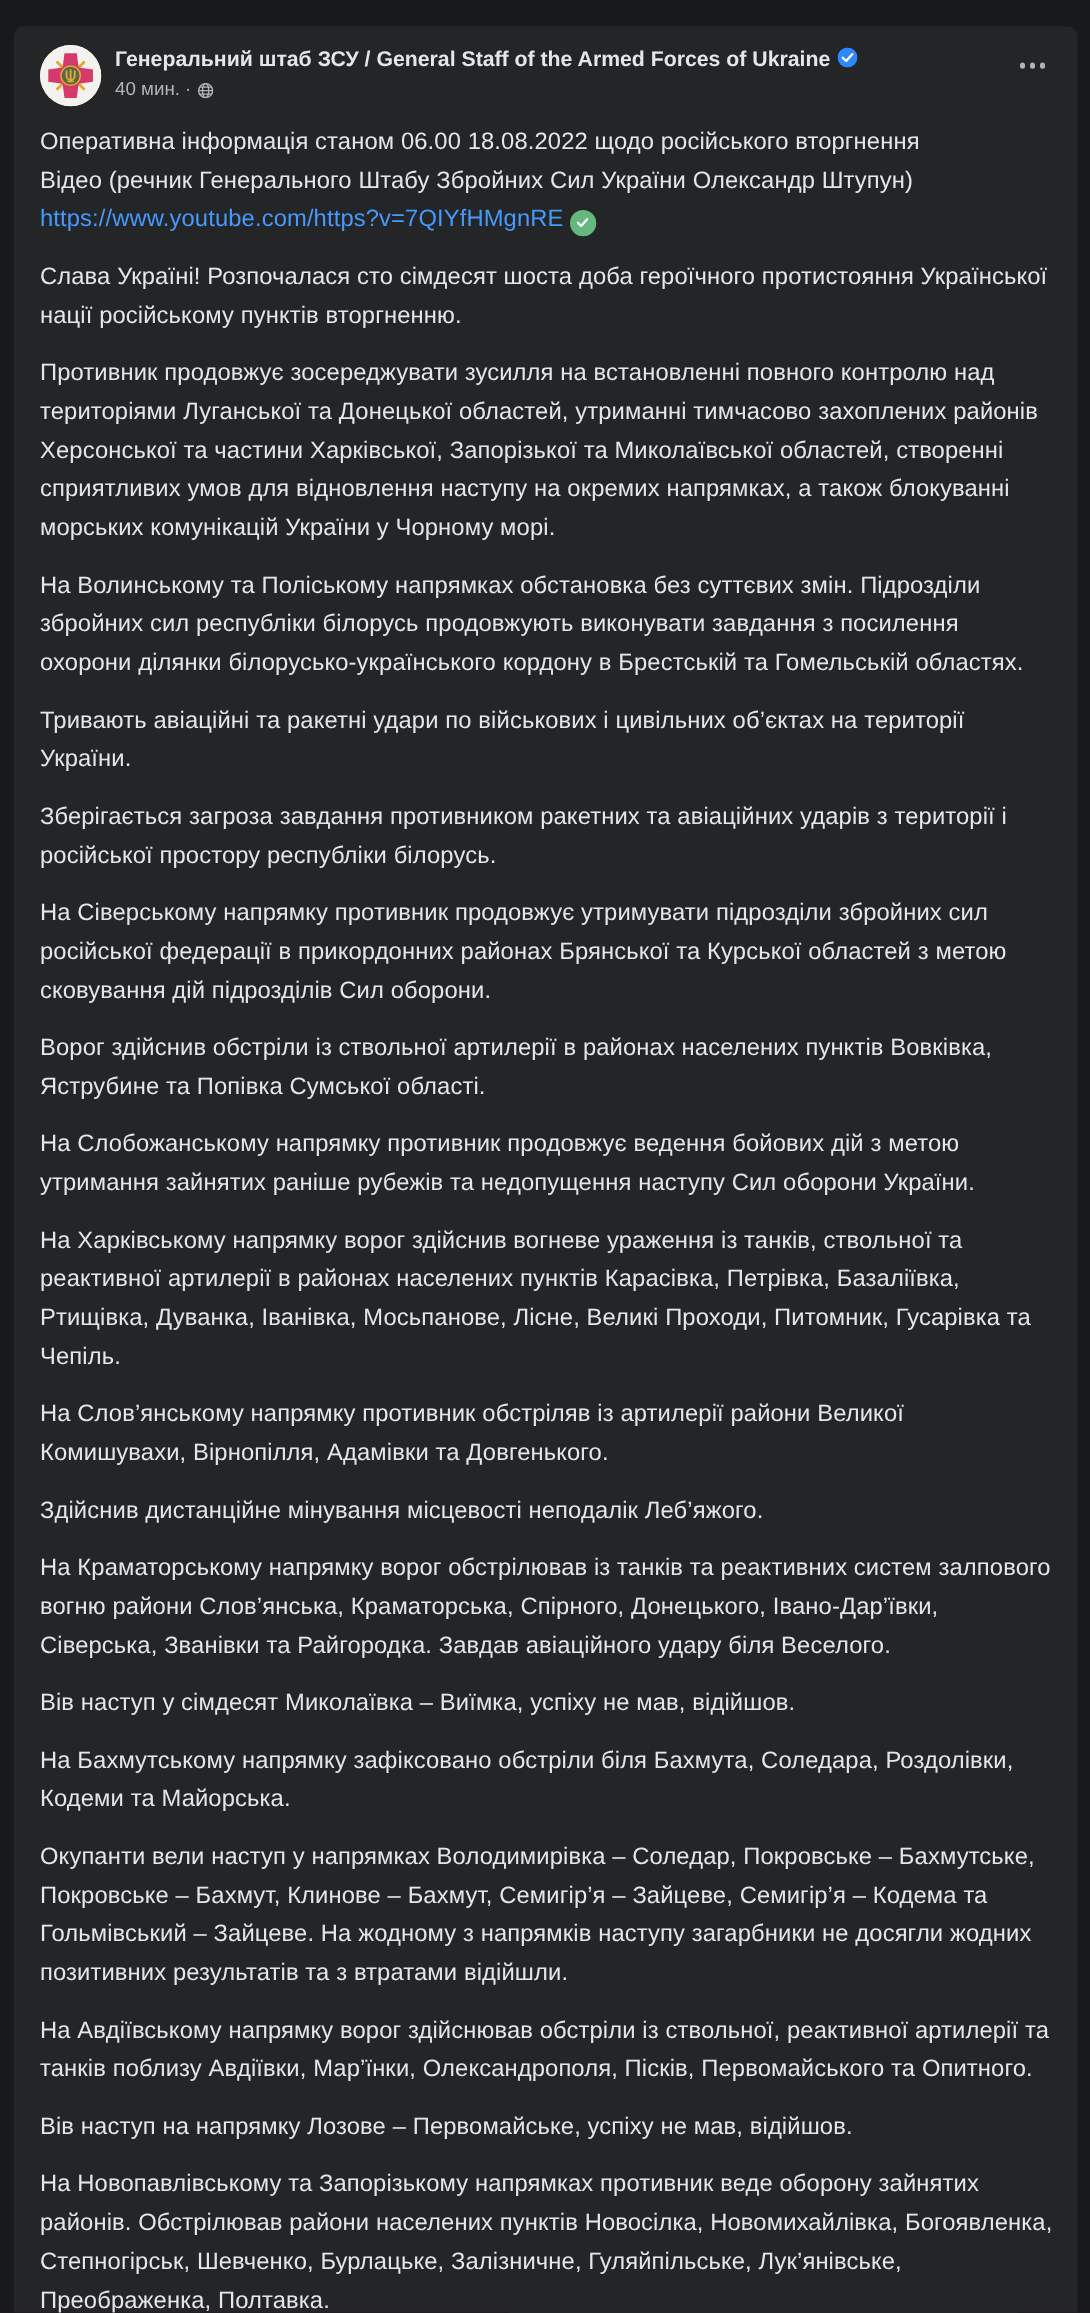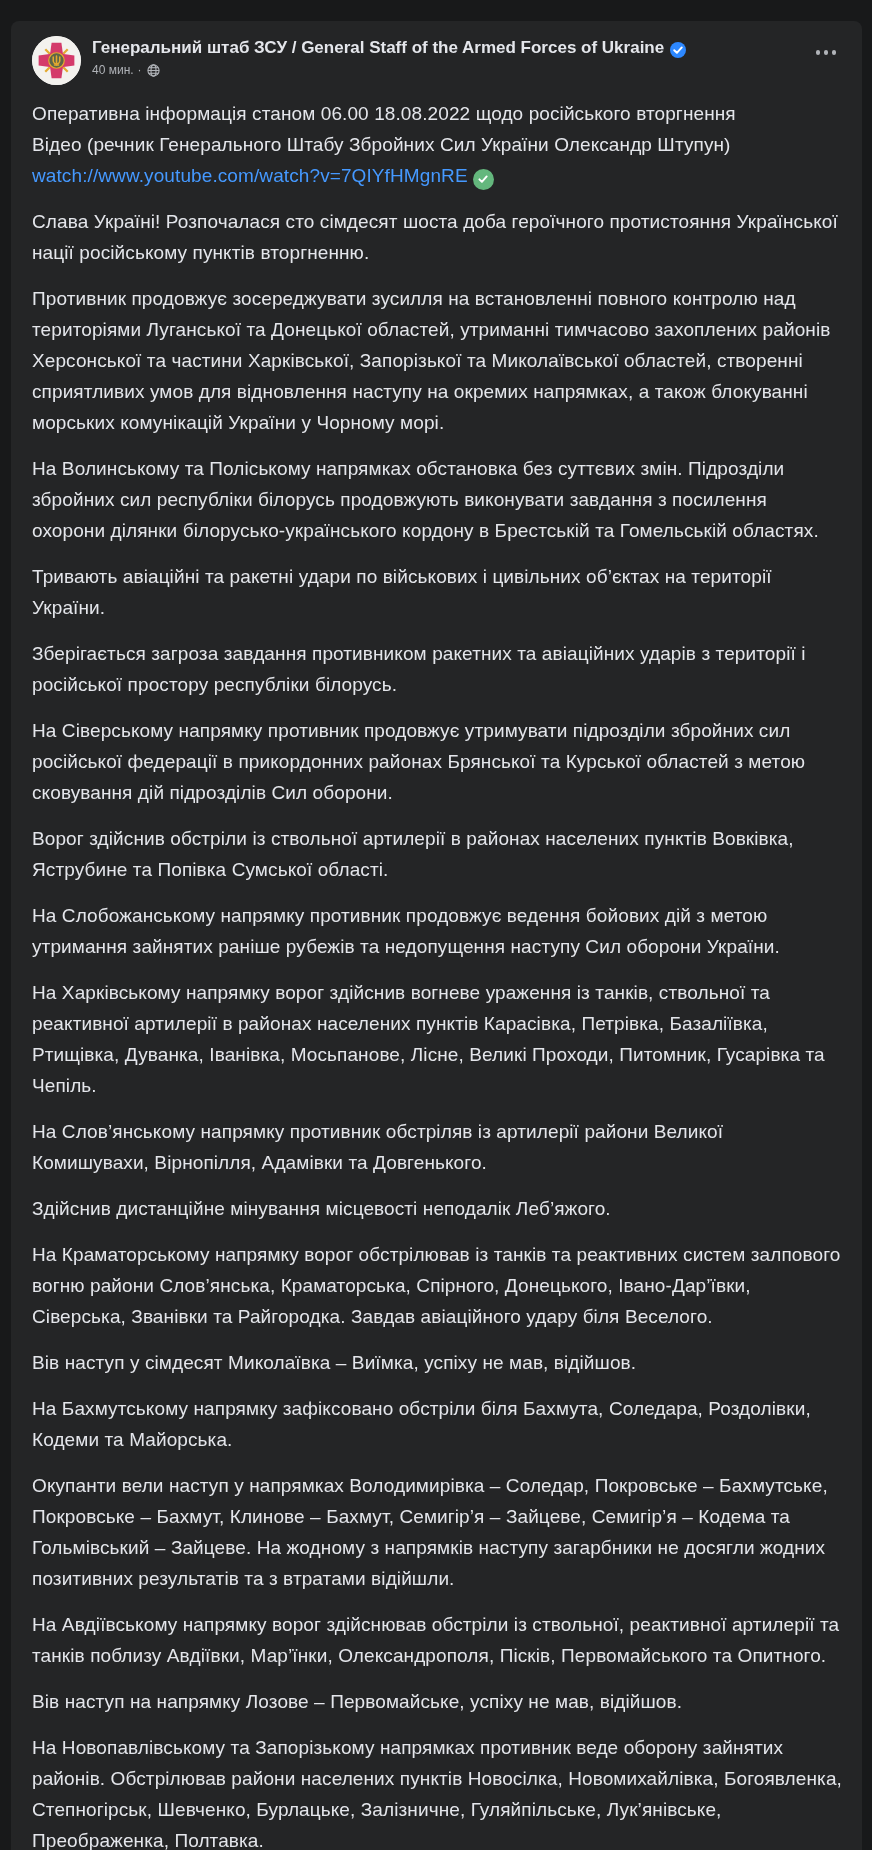--- a/index.html
+++ b/index.html
@@ -35,42 +35,42 @@
   }
   .avatar svg { display: block; }
   .header-text {
     margin-left: 11px;
     padding-top: 2px;
     flex: 1;
     min-width: 0;
   }
   .title-row {
     display: flex;
-    align-items: flex-end;
+    align-items: flex-start;
     white-space: nowrap;
   }
   .page-name {
     font-weight: 700;
     font-size: 17px;
     color: #e4e6eb;
     cursor: pointer;
   }
   .verified-badge {
     margin-left: 6px;
     width: 16px;
     height: 16px;
     display: inline-flex;
     flex-shrink: 0;
   }
   .meta-row {
     margin-top: 5px;
     display: flex;
     align-items: center;
     color: #b0b3b8;
-    font-size: 12px;
+    font-size: 15px;
   }
   .meta-row .sep { margin: 0 5px 0 4px; }
   .globe { display: inline-flex; margin-top: 1px; }
   .more-btn {
     margin-left: auto;
     display: flex;
     align-items: center;
     gap: 3.5px;
     padding: 14px 6px;
     cursor: pointer;
@@ -168,21 +168,21 @@
       <i></i>
       <i></i>
     </div>
   </div>
 
   <div class="content">
 
     <p class="para">
       <span>Оперативна інформація станом 06.00 18.08.2022 щодо російського вторгнення</span><br>
       <span>Відео (речник Генерального Штабу Збройних Сил України Олександр Штупун)</span><br>
-      <a class="link" href="#">watch://www.youtube.com/watch?v=7QIYfHMgnRE</a><span class="check-emoji">
+      <a class="link" href="#">https://www.youtube.com/https?v=7QIYfHMgnRE</a><span class="check-emoji">
           <svg width="12" height="12" viewBox="0 0 12 12">
             <path d="M2.4 6.3 L4.9 8.8 L9.7 3.4" stroke="#ffffff" stroke-width="1.9" fill="none" stroke-linecap="round" stroke-linejoin="round"></path>
           </svg>
         </span>
     </p>
 
     <p class="para">Слава Україні! Розпочалася сто сімдесят шоста доба героїчного протистояння Української нації російському пунктів вторгненню.</p>
     <p class="para">Противник продовжує зосереджувати зусилля на встановленні повного контролю над територіями Луганської та Донецької областей, утриманні тимчасово захоплених районів Херсонської та частини Харківської, Запорізької та Миколаївської областей, створенні сприятливих умов для відновлення наступу на окремих напрямках, а також блокуванні морських комунікацій України у Чорному морі.</p>
     <p class="para">На Волинському та Поліському напрямках обстановка без суттєвих змін. Підрозділи збройних сил республіки білорусь продовжують виконувати завдання з посилення охорони ділянки білорусько-українського кордону в Брестській та Гомельській областях.</p>
     <p class="para">Тривають авіаційні та ракетні удари по військових і цивільних об’єктах на території України.</p>

